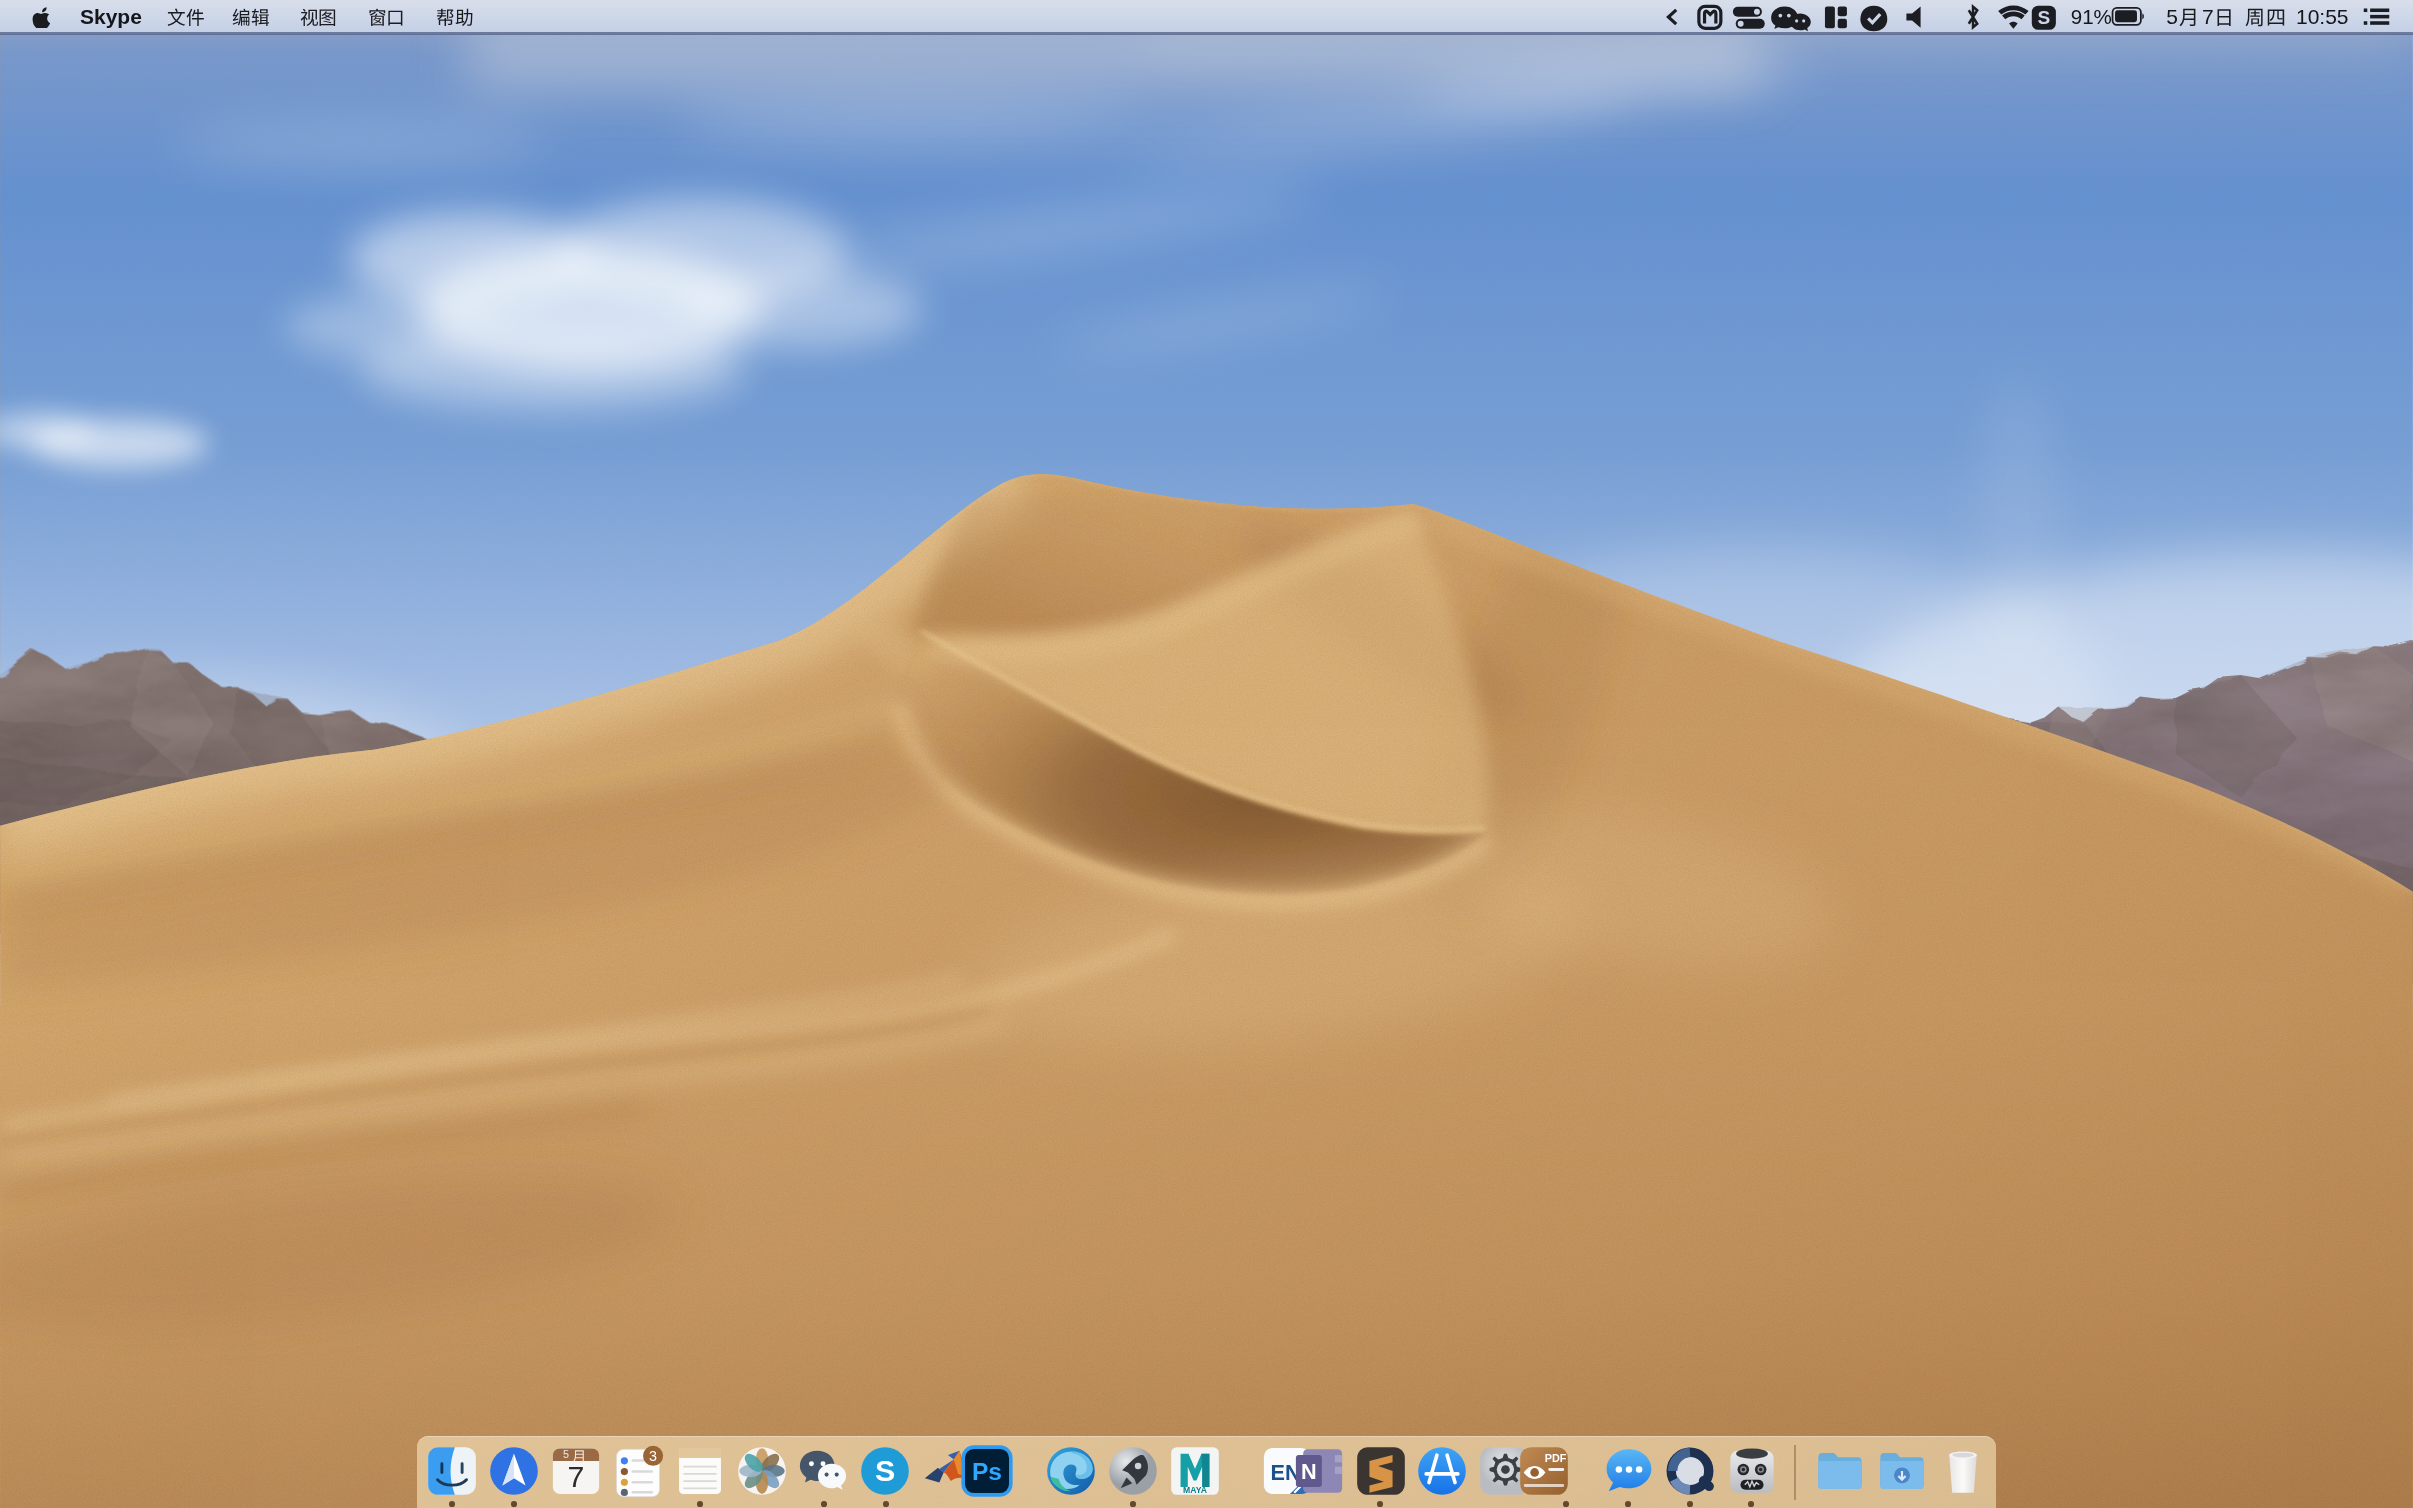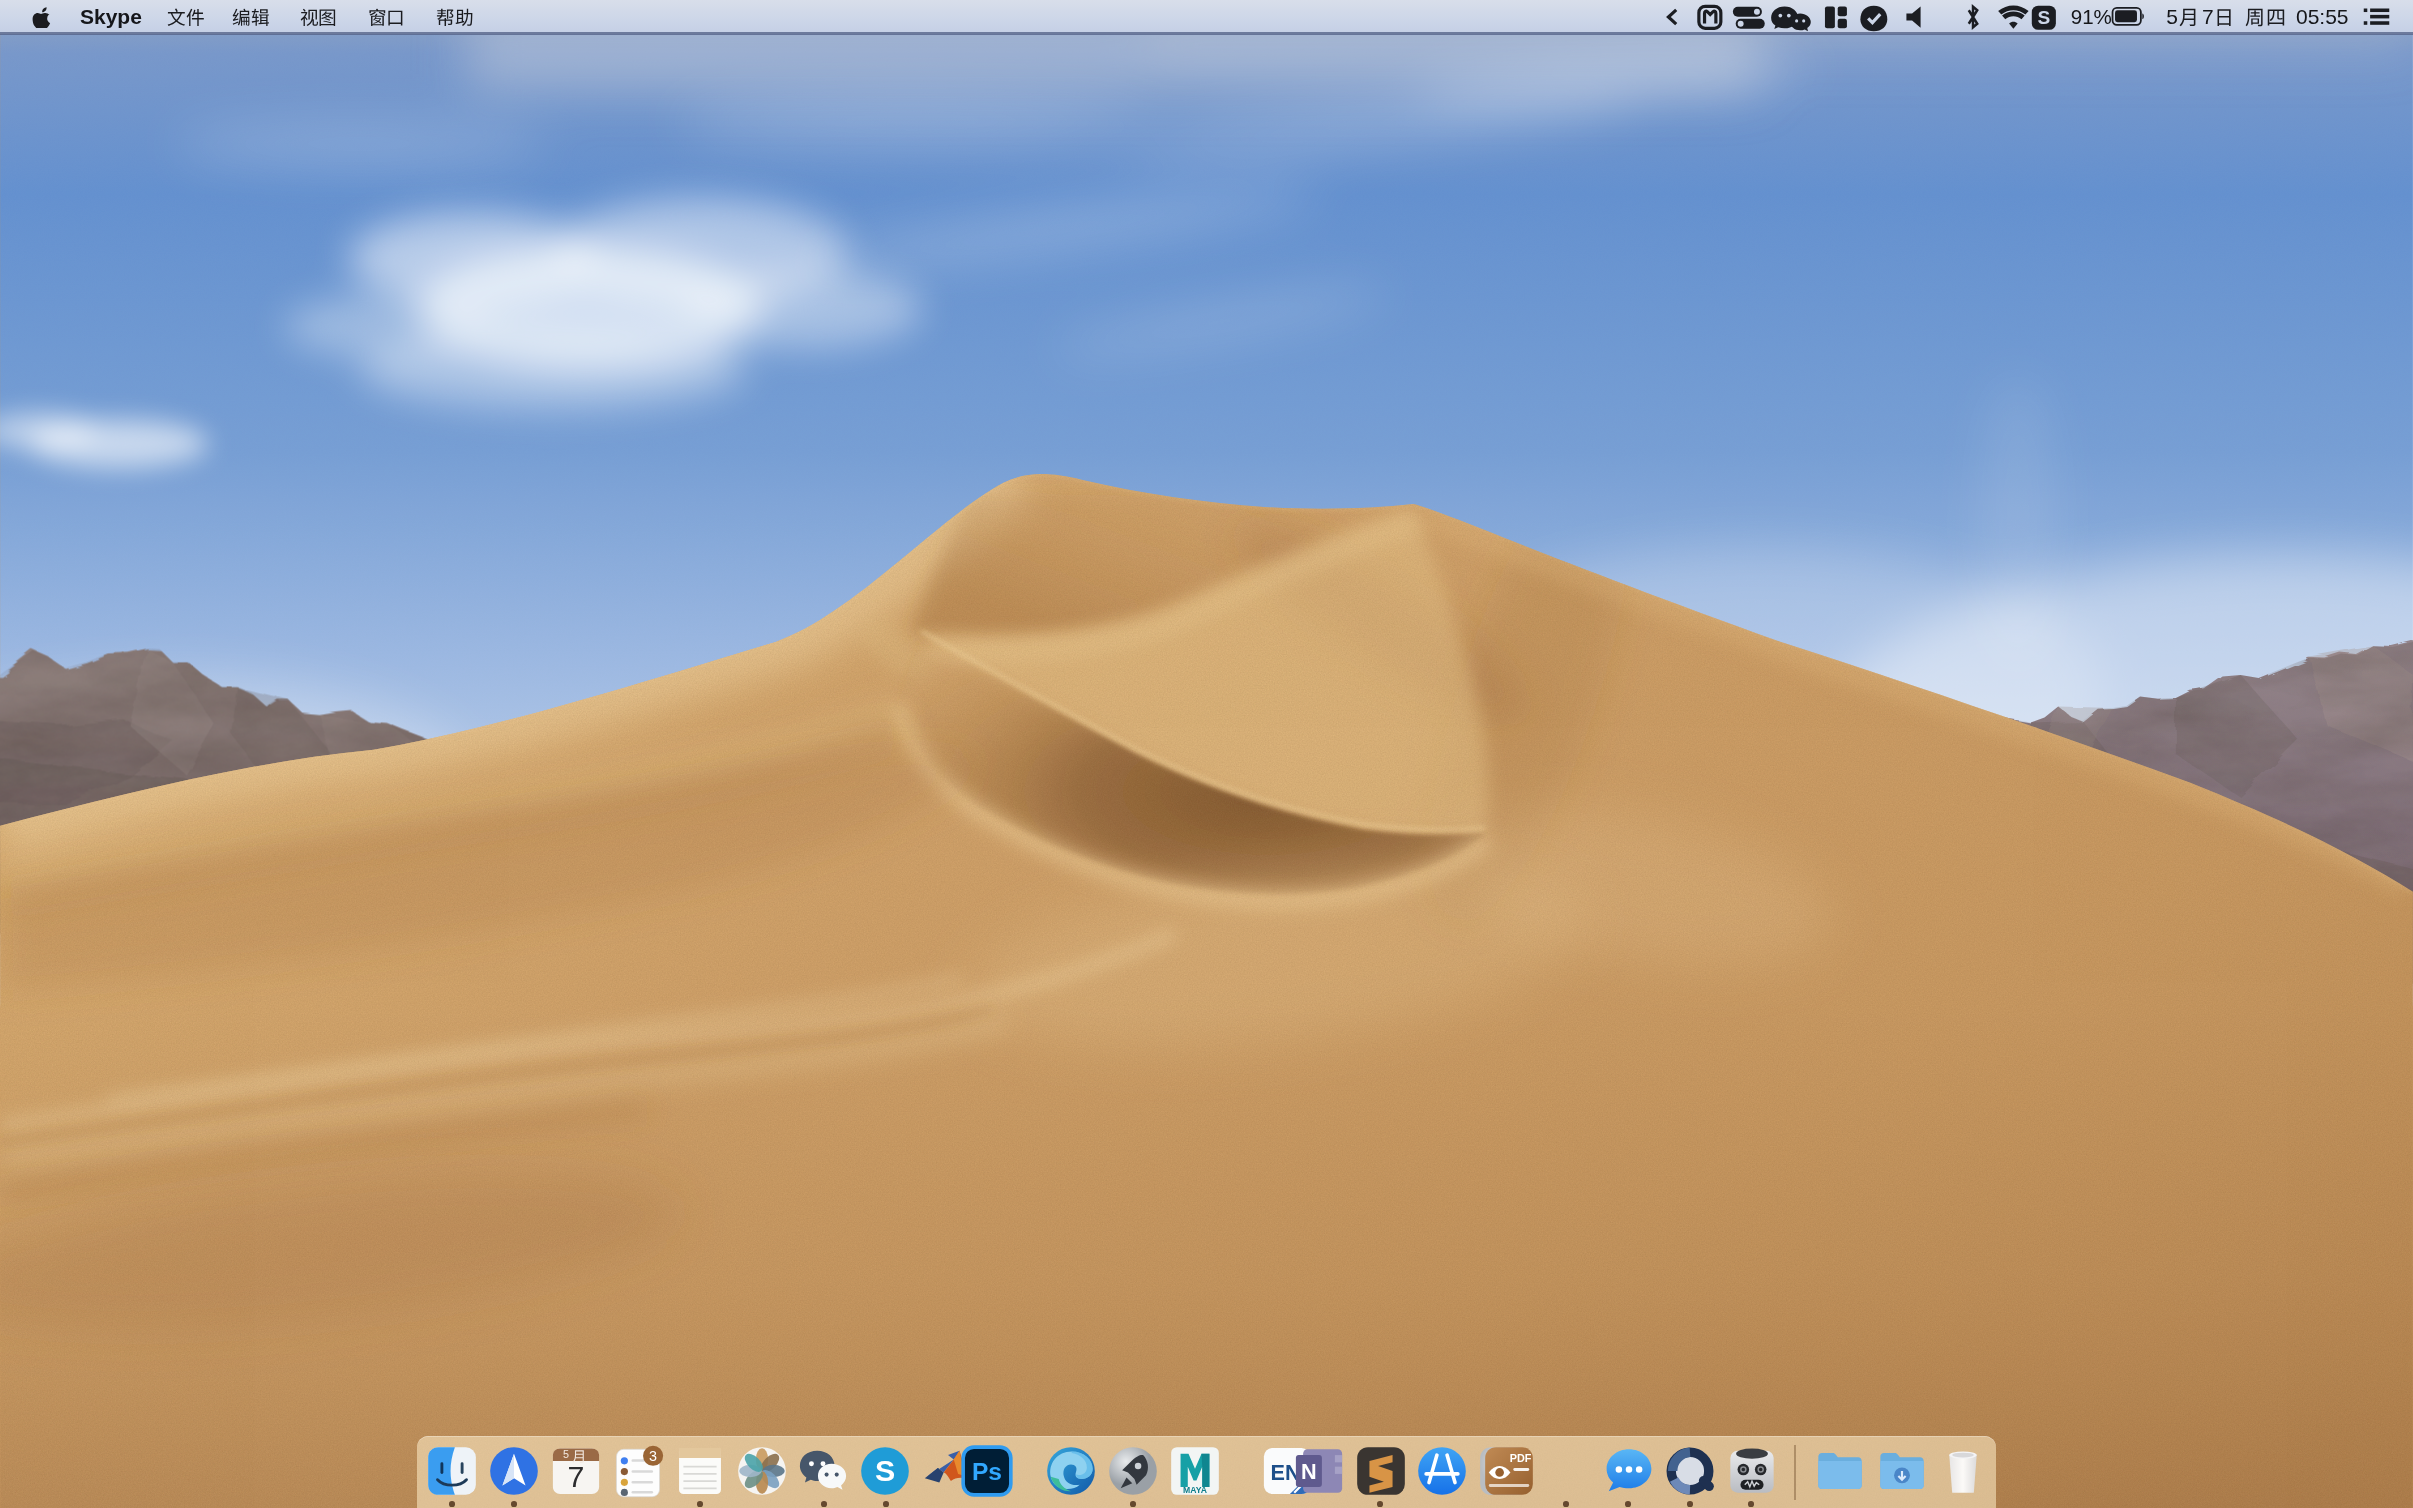--- a/index.html
+++ b/index.html
@@ -307,21 +307,21 @@
   <span style="position:absolute;left:40px;top:5px;font-size:21px;color:#15161a;">7</span>
   <svg width="20" height="20" viewBox="0 -880 1000 1000" style="position:absolute;left:52px;top:7.2px">
           <path transform="scale(1,-1)" d="M253 352H752V71H253ZM253 426V697H752V426ZM176 772V-69H253V-4H752V-64H832V772Z" fill="#1b1c20"></path>
         </svg>
   <svg width="20" height="20" viewBox="0 -880 1000 1000" style="position:absolute;left:83px;top:7.2px">
           <path transform="scale(1,-1)" d="M148 792V468C148 313 138 108 33 -38C50 -47 80 -71 93 -86C206 69 222 302 222 468V722H805V15C805 -2 798 -8 780 -9C763 -10 701 -11 636 -8C647 -27 658 -60 661 -79C751 -79 805 -78 836 -66C868 -54 880 -32 880 15V792ZM467 702V615H288V555H467V457H263V395H753V457H539V555H728V615H539V702ZM312 311V-8H381V48H701V311ZM381 250H631V108H381Z" fill="#1b1c20"></path>
         </svg>
   <svg width="20" height="20" viewBox="0 -880 1000 1000" style="position:absolute;left:104px;top:7.2px">
           <path transform="scale(1,-1)" d="M88 753V-47H164V29H832V-39H909V753ZM164 102V681H352C347 435 329 307 176 235C192 222 214 194 222 176C395 261 420 410 425 681H565V367C565 289 582 257 652 257C668 257 741 257 761 257C784 257 810 258 822 262C820 280 818 306 816 326C803 322 775 321 759 321C742 321 677 321 661 321C640 321 636 333 636 365V681H832V102Z" fill="#1b1c20"></path>
         </svg>
-  <span style="position:absolute;left:134px;top:5px;font-size:21px;color:#15161a;">05:55</span>
+  <span style="position:absolute;left:134px;top:5px;font-size:21px;color:#15161a;">10:55</span>
   <svg width="29" height="34" viewBox="0 0 40 48" style="position:absolute;left:200px;top:0">
    <g fill="#1b1d22">
     <rect x="2" y="12" width="5" height="5"></rect>
             <rect x="11" y="12" width="27" height="5"></rect>
     <rect x="11" y="21" width="27" height="5"></rect>
     <rect x="2" y="30" width="5" height="5"></rect>
             <rect x="11" y="30" width="27" height="5"></rect>
    </g>
   </svg>
  </div>
@@ -475,21 +475,21 @@
             <stop offset="1" stop-color="#b9bdc2"></stop>
           </radialGradient>
         </defs>
 <rect x="3" y="3" width="66" height="66" rx="15" fill="url(#sp)"></rect>
 <g fill="#3c4046">
 <path d="M 36,12 L 40,12 L 42,18 L 48,20 L 53,16 L 56,19 L 52,24 L 54,30 L 60,32 L 60,36 L 54,38 L 52,44 L 56,49 L 53,52 L 48,48 L 42,50 L 40,56 L 36,56 L 34,50 L 28,48 L 23,52 L 20,49 L 24,44 L 22,38 L 16,36 L 16,32 L 22,30 L 24,24 L 20,19 L 23,16 L 28,20 L 34,18 Z"></path>
 </g>
 <circle cx="38" cy="34" r="12" fill="#d4d7da"></circle>
         <circle cx="38" cy="34" r="6" fill="#3c4046"></circle>
 </svg></div>
-    <div style="position:absolute;left:1483px;top:1445px;width:52px;height:52px"><svg width="52" height="52" viewBox="0 0 72 72">
+    <div style="position:absolute;left:1518px;top:1445px;width:52px;height:52px"><svg width="52" height="52" viewBox="0 0 72 72">
 <defs>
           <linearGradient id="pe" x1="0" y1="0" x2="1" y2="1">
             <stop offset="0" stop-color="#c08a54"></stop>
             <stop offset="1" stop-color="#96602f"></stop>
           </linearGradient>
         </defs>
 <rect x="3" y="3" width="66" height="66" rx="15" fill="url(#pe)"></rect>
 <path d="M 8,38 C 16,26 30,26 38,38 C 30,50 16,50 8,38 Z" fill="#fff"></path>
 <circle cx="23" cy="38" r="6" fill="#96602f"></circle>
 <text x="52" y="24" font-size="15" font-weight="bold" fill="#fff" text-anchor="middle" font-family="Liberation Sans">PDF</text>

